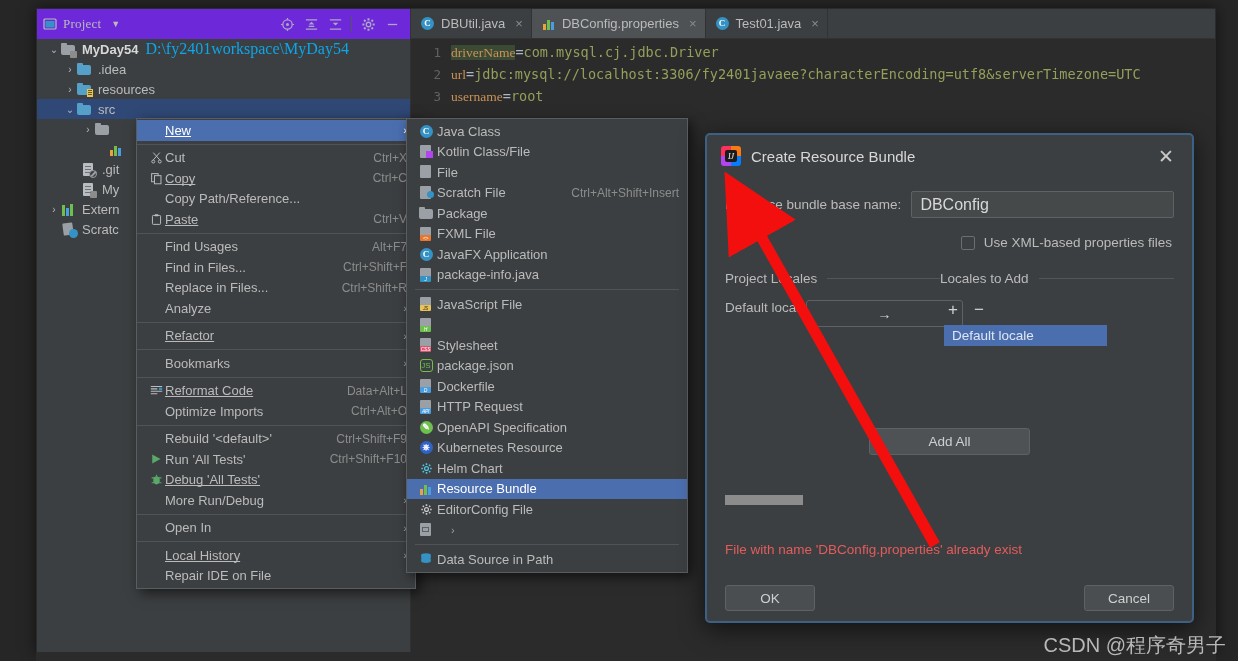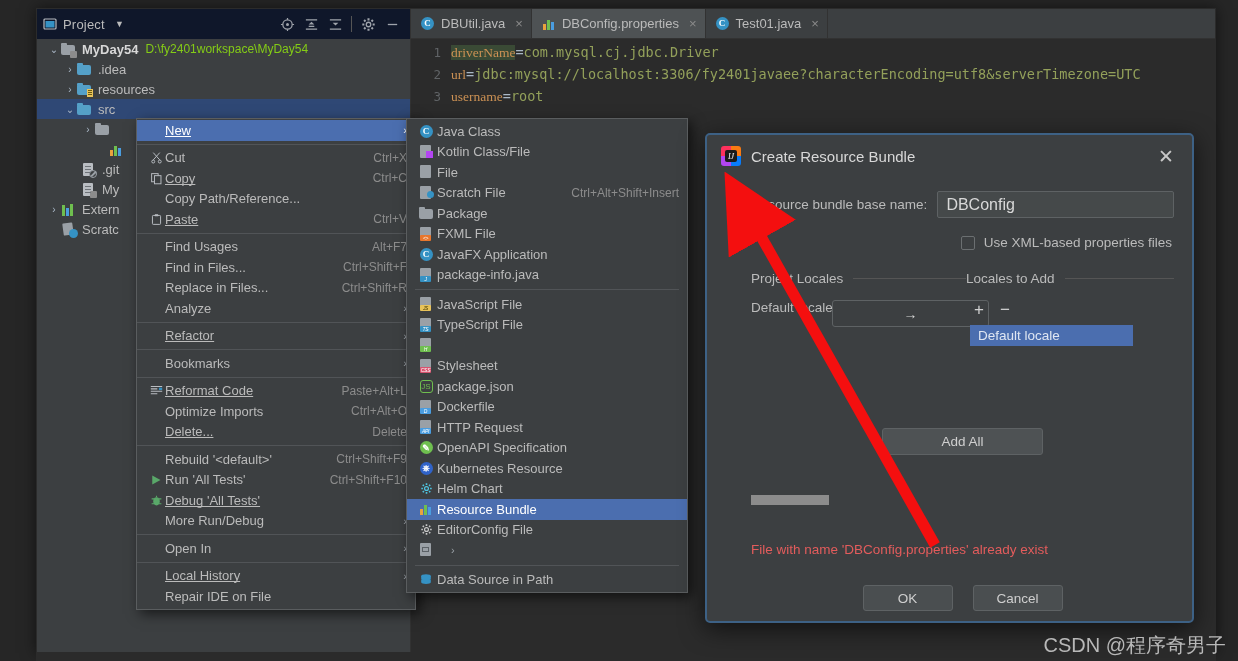--- a/index.html
+++ b/index.html
@@ -20,34 +20,34 @@
   }
 
   
   #project-panel {
     position: absolute; left: 0; top: 0; width: 374px; height: 645px;
     background: #3c3f41;
     border-right: 1px solid #323232;
   }
   #project-header {
     height: 30px; display: flex; align-items: center; padding: 0 6px;
-    background: #0f172a; color: #bbbbbb; font-size: 13px;
+    background: #6d28d9; color: #bbbbbb; font-size: 13px; font-family: Liberation Serif, serif;
   }
   #project-header .title { margin-left: 6px; letter-spacing: .2px;}
   .hdr-spacer { flex: 1; }
   .tb-icon { width: 24px; height: 22px; display:flex; align-items:center; justify-content:center; opacity:.85; }
   .tb-sep { width:1px; height:16px; background:#555; margin:0 4px; }
 
   #project-tree { position:absolute; top:30px; left:0; right:0; bottom:0; background:#3c3f41; font-size:13px; color:#bbbbbb; }
   .tree-row { height: 20px; display:flex; align-items:center; white-space:nowrap; padding-left: 6px; }
   .tree-row.selected { background:#2f4875; }
   .tw { width:14px; display:inline-flex; justify-content:center; color:#a9b7c6; font-size:10px; }
   .tree-label { margin-left:6px; }
   .tree-label.bold { font-weight:bold; color:#d8d8d8; }
-  .tree-path { margin-left:7px; color:#84cc16; font-size:12px; }
+  .tree-path { margin-left:7px; color:#0ea5e9; font-size:16px;font-family:Liberation Serif, serif; }
   .ic { width:15px; height:15px; display:inline-block; position:relative; flex:none; }
 
   
   .ic-folder::before{ content:""; position:absolute; left:0; top:3px; width:14px; height:10px; background:#54a0c8; border-radius:1px 2px 2px 2px;}
   .ic-folder::after{ content:""; position:absolute; left:0; top:1px; width:6px; height:3px; background:#54a0c8; border-radius:1px;}
   .ic-folder.grey::before{ background:#9aa0a6;} .ic-folder.grey::after{ background:#9aa0a6;}
   .ic-folder .badge{ position:absolute; right:-1px; bottom:0px; width:6px; height:8px; background:#e8c35a; }
   .ic-folder .badge i{ position:absolute; left:1px; top:1px; width:4px; height:1px; background:#6b5a10; box-shadow:0 2px 0 #6b5a10, 0 4px 0 #6b5a10;}
   .ic-mod{ position:absolute; right:-1px; bottom:-1px; width:7px; height:7px; background:#8c8c8c; border-radius:1px;}
 
@@ -127,21 +127,21 @@
   }
   #dlg-title { height:42px; display:flex; align-items:center; padding:0 14px; color:#d8d8d8; font-size:15px;}
   #dlg-title .idea-ic{ width:20px;height:20px; position:relative; flex:none; margin-right:10px;}
   .idea-ic .q1{position:absolute;left:0;top:0;width:10px;height:10px;background:#fe315d;border-radius:3px 0 0 0;}
   .idea-ic .q2{position:absolute;right:0;top:0;width:10px;height:10px;background:#f97a12;border-radius:0 3px 0 0;}
   .idea-ic .q3{position:absolute;left:0;bottom:0;width:10px;height:10px;background:#b345f1;border-radius:0 0 0 3px;}
   .idea-ic .q4{position:absolute;right:0;bottom:0;width:10px;height:10px;background:#087cfa;border-radius:0 0 3px 0;}
   .idea-ic .core{position:absolute;left:4px;top:4px;width:12px;height:12px;background:#1b1b1b;border-radius:2px;color:#fff;font-size:8px;display:flex;align-items:center;justify-content:center;font-family:"Liberation Serif",serif;}
   #dlg-close { margin-left:auto; color:#c8c8c8; font-size:19px; line-height:1; padding:2px 4px; }
 
-  #dlg-body { padding: 6px 18px 0 18px; color:#bbbbbb; font-size:13.5px;margin-left:26px;}
+  #dlg-body { padding: 6px 18px 0 18px; color:#bbbbbb; font-size:13.5px;}
   .row-basename { display:flex; align-items:center; gap:10px; margin-top:8px;}
   .row-basename label{ white-space:nowrap; }
   #basename-input {
     flex:1; height:27px; background:#45494a; border:1px solid #5e6264; color:#d8d8d8;
     padding:0 8px; font-size:16px; font-family:"Liberation Sans",sans-serif; border-radius:2px;
   }
   .row-xml { display:flex; align-items:center; gap:9px; justify-content:flex-end; margin-top:17px; padding-right:2px;}
   .cbx { width:14px;height:14px;border:1px solid #6b6f71; background:#3c3f41; border-radius:2px; flex:none;}
   .locales-heads { display:flex; margin-top:21px; }
   .lh { display:flex; align-items:center; gap:10px; }
@@ -152,21 +152,21 @@
   .pl-col { width:95px; }
   .pl-item { font-size:13.5px; color:#bbbbbb; }
   .mid-col { width:120px; padding-left:8px;}
   #move-right-btn { width:157px; height:27px; border:1px solid #5e6264; background:#3c3f41; border-radius:3px; display:flex;align-items:center;justify-content:center; color:#d8d8d8; font-size:14px; margin-left:-22px;}
   .add-col { flex:1; padding-left:4px; }
   .addrem { display:flex; gap:16px; color:#d2d2d2; font-size:17px; padding-left:4px; height:20px; align-items:center;}
   #locale-chip { margin-top:5px; background:#4b6eaf; color:#dfe6f2; font-size:13.5px; padding:3px 8px; width:163px;}
   #add-all-btn { width:161px; height:27px; margin: 82px auto 0 auto; background:#4e5254; border:1px solid #5e6264; border-radius:3px; display:flex;align-items:center;justify-content:center; color:#cfcfcf; font-size:13.5px;}
   #grey-bar { width:78px;height:10px;background:#8c8c8c; margin-top:40px;}
   #err-msg { color:#e35c5c; font-size:13.5px; margin-top:37px;}
-  #dlg-buttons { display:flex; gap:20px; justify-content:center; margin-top:28px; }
+  #dlg-buttons { display:flex; gap:20px; justify-content:space-between; margin-top:28px; }
   .dbtn { width:90px;height:26px; background:#4a4e50; border:1px solid #5e6264; border-radius:3px; display:flex;align-items:center;justify-content:center; color:#cfcfcf; font-size:13.5px;}
 
   
   #red-arrow { position:absolute; left:690px; top:160px; width:280px; height:400px; z-index:80; pointer-events:none;}
 
   
   #watermark { position:absolute; right:12px; bottom:2px; color:#b8b8b8; font-size:20px; z-index:90; }
   #bottom-strip{position:absolute;left:36px;bottom:0;width:1180px;height:8px;background:#2b2b2b;}
 </style>
 </head>
@@ -431,31 +431,26 @@
     <div class="msep"></div>
 
     <div class="mi">
       <span class="mi-ic">
         <svg width="13" height="13" viewBox="0 0 16 16">
             <path d="M1 3h14M1 6h8M1 9h14M1 12h8" stroke="#b9bdc2" stroke-width="1.3"></path>
             <rect x="11" y="4.5" width="4" height="3" fill="#3592c4"></rect>
           </svg>
       </span>
       <span class="mi-label" style="text-decoration:underline;text-decoration-skip-ink:none;">Reformat Code</span>
-      <span class="mi-key">Paste+Alt+L</span>
+      <span class="mi-key">Data+Alt+L</span>
     </div>
     <div class="mi">
       <span class="mi-ic"></span>
       <span class="mi-label">Optimize Imports</span>
       <span class="mi-key">Ctrl+Alt+O</span>
-    </div>
-    <div class="mi">
-      <span class="mi-ic"></span>
-      <span class="mi-label" style="text-decoration:underline;text-decoration-skip-ink:none;">Delete...</span>
-      <span class="mi-key">Delete</span>
     </div>
     <div class="msep"></div>
 
     <div class="mi">
       <span class="mi-ic"></span>
       <span class="mi-label">Rebuild '&lt;default&gt;'</span>
       <span class="mi-key">Ctrl+Shift+F9</span>
     </div>
     <div class="mi">
       <span class="mi-ic">
@@ -566,29 +561,20 @@
     </div>
     <div class="msep" style="margin:4px 8px;"></div>
     <div class="mi">
       <span class="mi-ic">
           <span class="fi">
             <i class="sheet"></i>
             <i class="tag" style="background:#e8c35a;color:#4a3c00;">JS</i>
           </span>
         </span>
       <span class="mi-label">JavaScript File</span>
-    </div>
-    <div class="mi">
-      <span class="mi-ic">
-          <span class="fi">
-            <i class="sheet"></i>
-            <i class="tag" style="background:#3592c4;">TS</i>
-          </span>
-        </span>
-      <span class="mi-label">TypeScript File</span>
     </div>
     <div class="mi">
       <span class="mi-ic">
           <span class="fi">
             <i class="sheet"></i>
             <i class="tag" style="background:#6fbf4f;">H</i>
           </span>
         </span>
     </div>
     <div class="mi">

